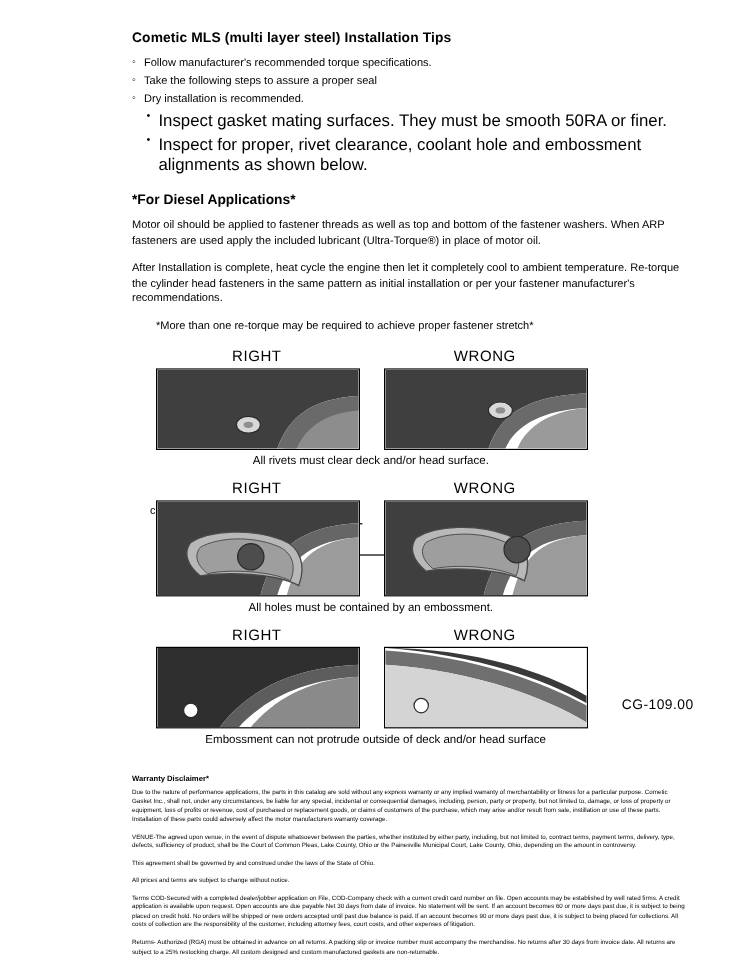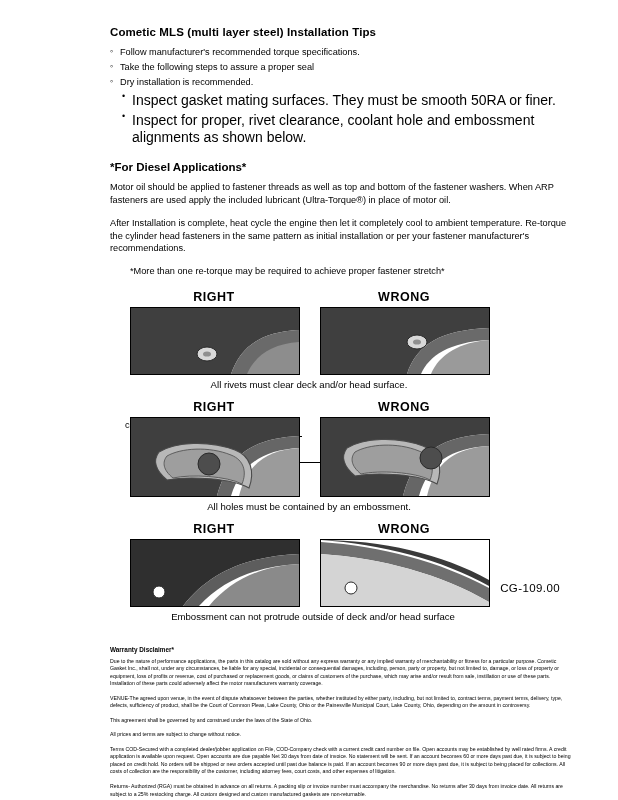--- a/index.html
+++ b/index.html
@@ -84,21 +84,21 @@
     display: flex;
     justify-content: center;
     gap: 22px;
   }
   .figcol {
     width: 168px;
   }
   .figlabel {
     text-align: center;
     font-size: 12.5px;
-    font-weight: bold;
+    font-weight: normal;
     letter-spacing: 0.5px;
     margin-bottom: 3px;
   }
   .figbox {
     width: 168px;
     height: 66px;
     border: 1px solid #000;
     background: #fff;
     position: relative;
     overflow: hidden;
@@ -163,21 +163,21 @@
     margin: 0 0 5px 0;
   }
   .warranty p {
     font-size: 5.2px;
     line-height: 1.45;
     margin: 0 0 7px 0;
     text-align: left;
   }
   .footer-code {
     position: absolute;
-    right: 58px;
+    right: 40px;
     bottom: 22px;
     font-size: 11.5px;
     font-weight: normal;
     letter-spacing: 0.4px;
   }
 </style>
 </head>
 <body>
 
 <div class="page">

